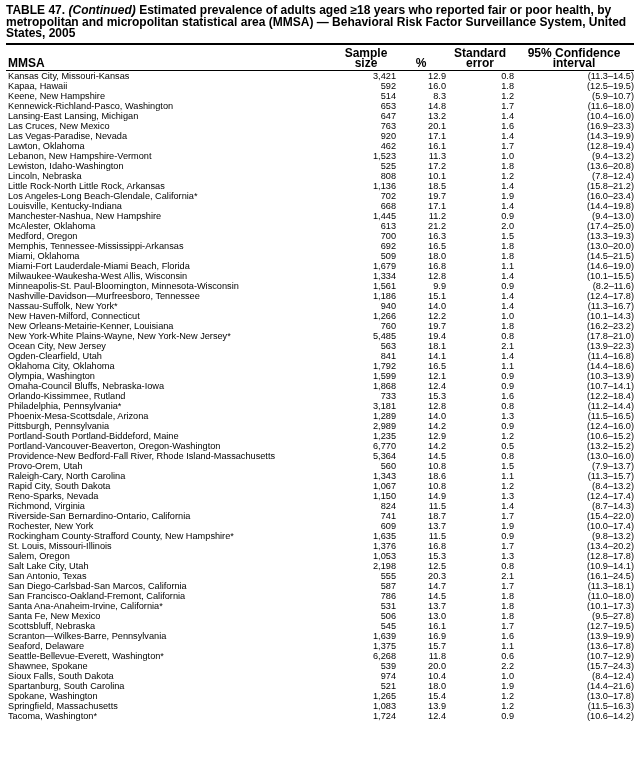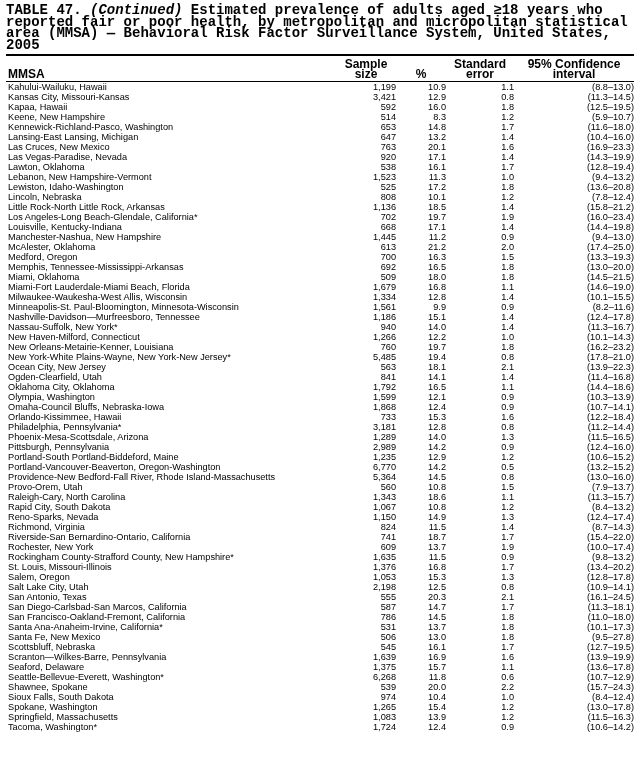--- a/index.html
+++ b/index.html
@@ -12,25 +12,24 @@
     height: 758px;
     box-sizing: border-box;
     padding: 5px 6px 0 6px;
     background: #ffffff;
     color: #000000;
     font-family: "Liberation Sans", sans-serif;
     overflow: hidden;
   }
   .table-title {
     margin: 0 0 3px 0;
-    font-size: 14px;
+    font-size: 12px;
     line-height: 11.5px;
     font-weight: bold;
     color: #000000;
-    font-family: Liberation Mono, monospace;
   }
   .table-title .continued {
     font-style: italic;
   }
   table.data-table {
     width: 100%;
     border-collapse: collapse;
     border-top: 2px solid #000000;
     table-layout: fixed;
   }
@@ -84,27 +83,20 @@
 size</th>
           <th class="col-pct">%</th>
           <th class="col-se">Standard
 error</th>
           <th class="col-ci">95% Confidence
 interval</th>
         </tr>
     </thead>
     <tbody>
         <tr>
-          <td class="col-mmsa">Kahului-Wailuku, Hawaii</td>
-          <td class="col-sample_size">1,199</td>
-          <td class="col-pct">10.9</td>
-          <td class="col-se">1.1</td>
-          <td class="col-ci">(8.8–13.0)</td>
-        </tr>
-        <tr>
           <td class="col-mmsa">Kansas City, Missouri-Kansas</td>
           <td class="col-sample_size">3,421</td>
           <td class="col-pct">12.9</td>
           <td class="col-se">0.8</td>
           <td class="col-ci">(11.3–14.5)</td>
         </tr>
         <tr>
           <td class="col-mmsa">Kapaa, Hawaii</td>
           <td class="col-sample_size">592</td>
           <td class="col-pct">16.0</td>
@@ -141,21 +133,21 @@
         </tr>
         <tr>
           <td class="col-mmsa">Las Vegas-Paradise, Nevada</td>
           <td class="col-sample_size">920</td>
           <td class="col-pct">17.1</td>
           <td class="col-se">1.4</td>
           <td class="col-ci">(14.3–19.9)</td>
         </tr>
         <tr>
           <td class="col-mmsa">Lawton, Oklahoma</td>
-          <td class="col-sample_size">538</td>
+          <td class="col-sample_size">462</td>
           <td class="col-pct">16.1</td>
           <td class="col-se">1.7</td>
           <td class="col-ci">(12.8–19.4)</td>
         </tr>
         <tr>
           <td class="col-mmsa">Lebanon, New Hampshire-Vermont</td>
           <td class="col-sample_size">1,523</td>
           <td class="col-pct">11.3</td>
           <td class="col-se">1.0</td>
           <td class="col-ci">(9.4–13.2)</td>
@@ -315,21 +307,21 @@
           <td class="col-ci">(10.3–13.9)</td>
         </tr>
         <tr>
           <td class="col-mmsa">Omaha-Council Bluffs, Nebraska-Iowa</td>
           <td class="col-sample_size">1,868</td>
           <td class="col-pct">12.4</td>
           <td class="col-se">0.9</td>
           <td class="col-ci">(10.7–14.1)</td>
         </tr>
         <tr>
-          <td class="col-mmsa">Orlando-Kissimmee, Hawaii</td>
+          <td class="col-mmsa">Orlando-Kissimmee, Rutland</td>
           <td class="col-sample_size">733</td>
           <td class="col-pct">15.3</td>
           <td class="col-se">1.6</td>
           <td class="col-ci">(12.2–18.4)</td>
         </tr>
         <tr>
           <td class="col-mmsa">Philadelphia, Pennsylvania*</td>
           <td class="col-sample_size">3,181</td>
           <td class="col-pct">12.8</td>
           <td class="col-se">0.8</td>
@@ -516,20 +508,27 @@
           <td class="col-pct">20.0</td>
           <td class="col-se">2.2</td>
           <td class="col-ci">(15.7–24.3)</td>
         </tr>
         <tr>
           <td class="col-mmsa">Sioux Falls, South Dakota</td>
           <td class="col-sample_size">974</td>
           <td class="col-pct">10.4</td>
           <td class="col-se">1.0</td>
           <td class="col-ci">(8.4–12.4)</td>
+        </tr>
+        <tr>
+          <td class="col-mmsa">Spartanburg, South Carolina</td>
+          <td class="col-sample_size">521</td>
+          <td class="col-pct">18.0</td>
+          <td class="col-se">1.9</td>
+          <td class="col-ci">(14.4–21.6)</td>
         </tr>
         <tr>
           <td class="col-mmsa">Spokane, Washington</td>
           <td class="col-sample_size">1,265</td>
           <td class="col-pct">15.4</td>
           <td class="col-se">1.2</td>
           <td class="col-ci">(13.0–17.8)</td>
         </tr>
         <tr>
           <td class="col-mmsa">Springfield, Massachusetts</td>

